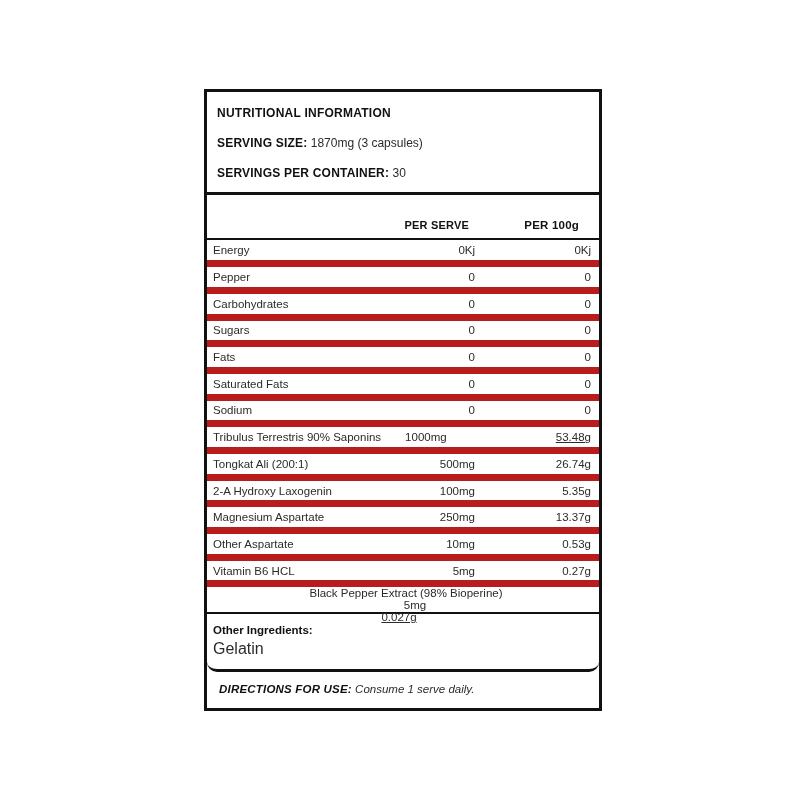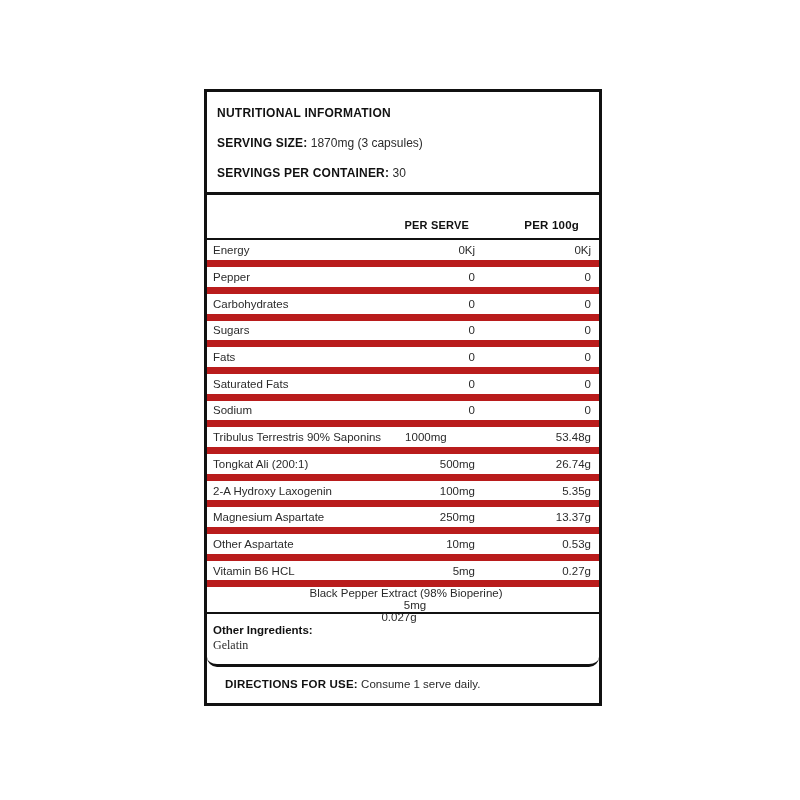--- a/index.html
+++ b/index.html
@@ -115,47 +115,47 @@
     flex: 1 1 auto;
     text-align: right;
     padding-right: 8px;
     font-size: 11.5px;
     color: #2b2b2b;
     white-space: nowrap;
   }
   
   .row.wide .r-name { flex: 0 0 auto; max-width: 230px; }
   .row.wide .r-serve { flex: 1 1 auto; text-align: left; padding-left: 24px; }
-  .row.wide .r-hundred { flex: 0 0 96px; }
+  .row.wide .r-hundred { flex: 0 0 96px; text-decoration: underline; }
 
   
   .other {
     padding: 9px 10px 10px 6px;
     border-bottom: 3px solid #111111;
     border-radius: 10px;
   }
   .other-title {
     font-size: 11.5px;
     font-weight: bold;
     color: #111111;
     line-height: 1.32;
   }
   .other-body {
-    font-size: 12px;
+    font-size: 16px;
     color: #2b2b2b;
     line-height: 1.32;
-    font-family: Liberation Serif, serif;
   }
 
   
   .directions {
-    padding: 11px 10px 11px 18px;
+    padding: 11px 10px 11px 12px;
     font-size: 11.5px;
     line-height: 1.2;
     white-space: nowrap;
+    font-style: italic;
   }
 </style>
 </head>
 <body>
 
 <div class="page">
 
   <div class="panel">
 
     <div class="intro">

